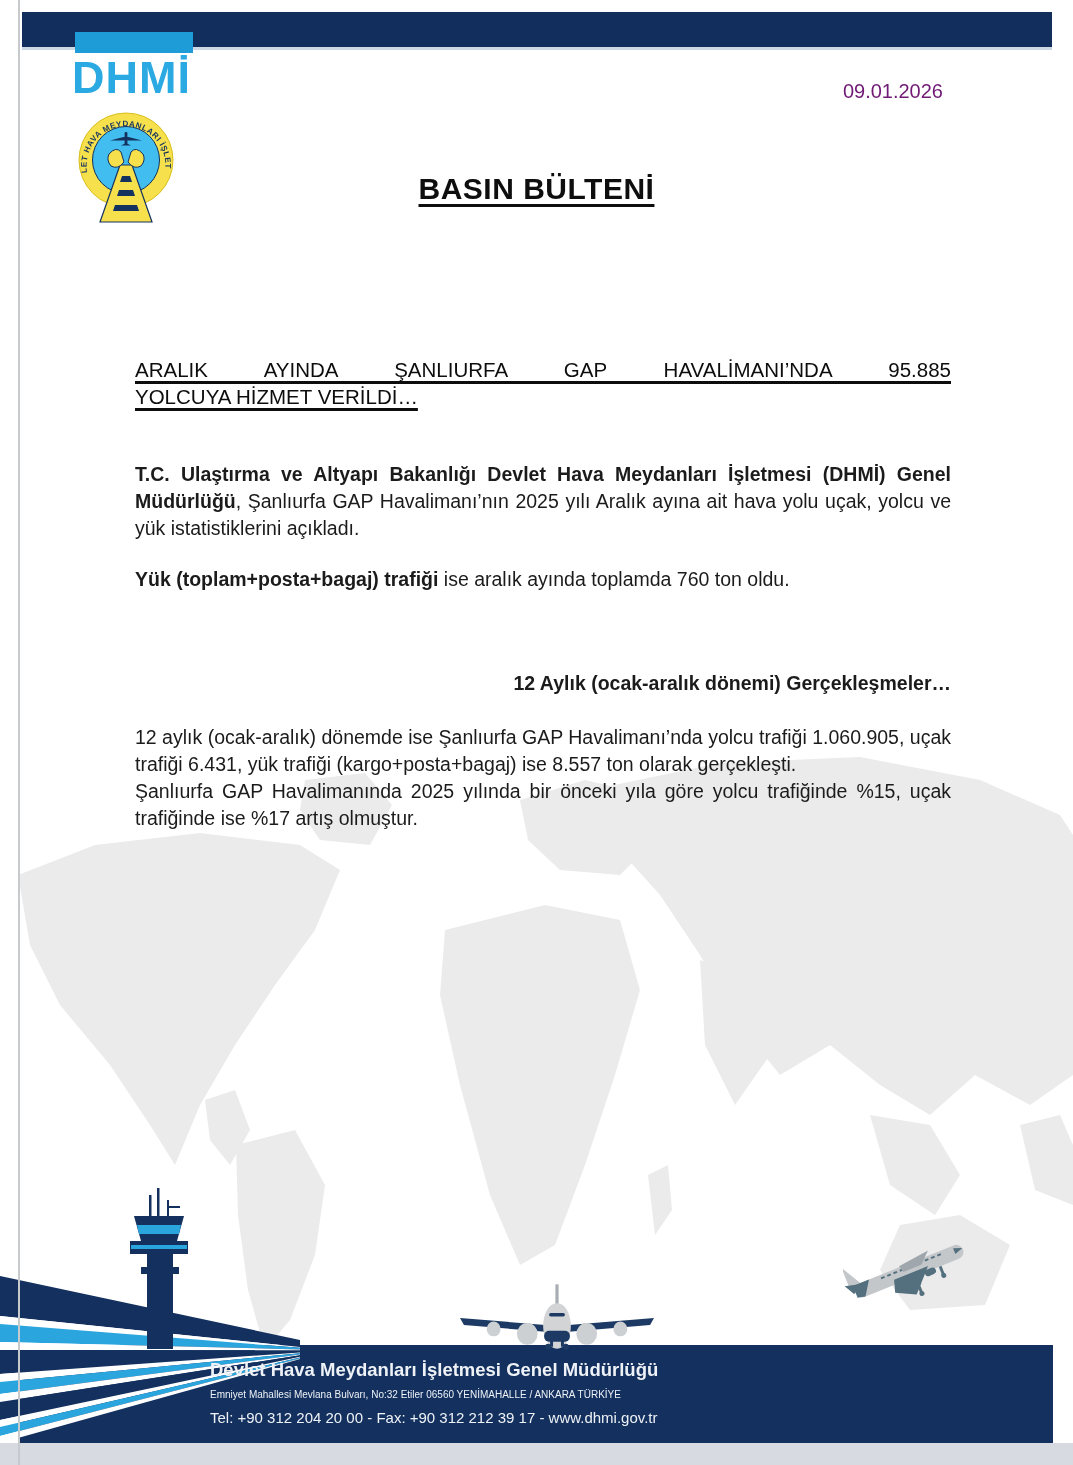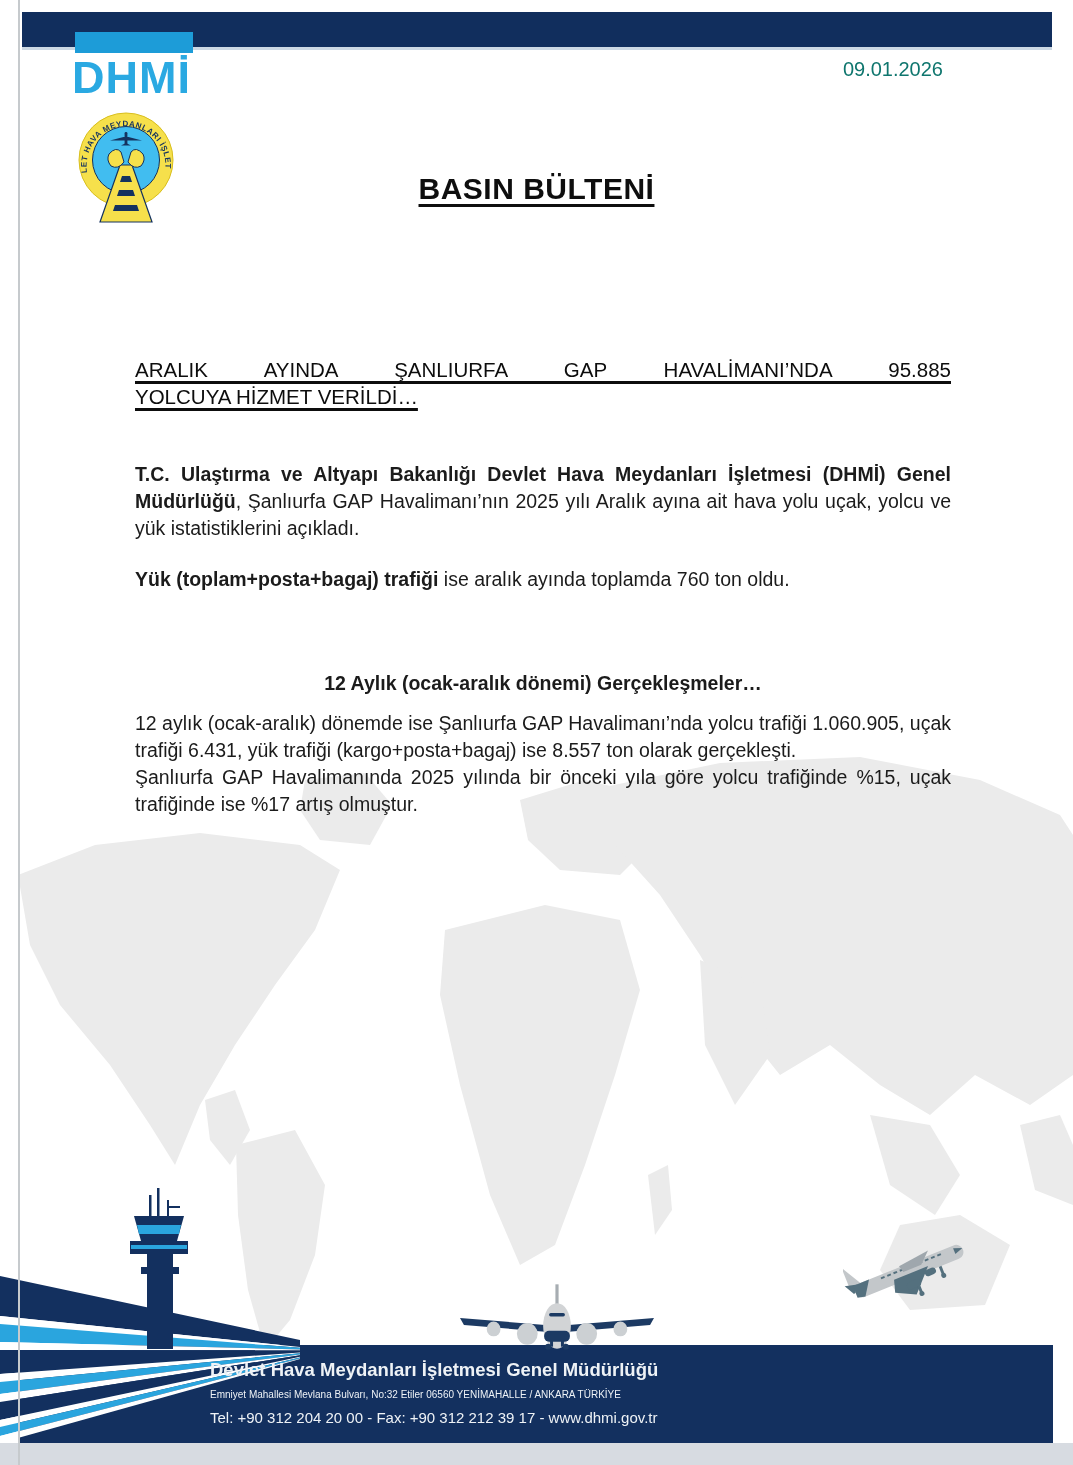--- a/index.html
+++ b/index.html
@@ -9,40 +9,40 @@
     position:relative; width:1073px; height:1465px; margin:0 auto;
     background:#ffffff; overflow:hidden; color:#1c1c1c;
   }
   .scan-edge-left { position:absolute; left:18px; top:0; width:2px; height:100%; background:#c6cacd; z-index:6; }
 
   
   .top-bar { position:absolute; left:22px; top:12px; width:1030px; height:38px; background:#112e5d; border-bottom:3px solid #ccd8e4; z-index:2; }
   .top-bar-accent { position:absolute; left:75px; top:32px; width:118px; height:21px; background:#1d9cd8; z-index:3; }
   .brand { position:absolute; left:72px; top:52px; font-size:45px; font-weight:bold; letter-spacing:1px; color:#2aa9e2; z-index:3; }
   .emblem { position:absolute; left:76px; top:110px; z-index:3; }
-  .date { position:absolute; right:130px; top:58px; font-size:20px; color:#0f766e; z-index:3; }
+  .date { position:absolute; right:130px; top:80px; font-size:20px; color:#701a75; z-index:3; }
   .doc-title {
     position:absolute; left:0; top:172px; width:100%; text-align:center; z-index:3;
     font-size:30px; font-weight:bold; letter-spacing:0.5px; color:#0e0e0e;
     text-decoration:underline; text-decoration-thickness:3px; text-underline-offset:5px;
   }
 
   
   .content { position:absolute; left:135px; top:356px; width:816px; z-index:2;
              font-size:19.5px; line-height:27px; text-align:justify; color:#1b1b1b; }
   .headline { font-size:20.5px; font-weight:normal; color:#0d0d0d; margin-bottom:51px; }
   .headline .hl1 { display:block; text-align:justify; text-align-last:justify;
                    text-decoration:underline; text-decoration-thickness:2.5px; text-underline-offset:4px; }
   .headline .hl2 { display:block; text-align:left;
                    text-decoration:underline; text-decoration-thickness:2.5px; text-underline-offset:4px; }
   .content p.p1 { margin-bottom:24px; }
   .content p.p2 { margin-bottom:23px; }
   .content p.p3 { margin-bottom:17px; }
   .content p.p4 { margin-bottom:77px; }
-  .sec-head { font-weight:bold; font-size:19.5px; margin-bottom:13px; text-align:center; }
+  .sec-head { font-weight:bold; font-size:19.5px; margin-bottom:27px; text-align:right; }
   .content p.p5 { }
   .seg-b { font-weight:bold; }
 
   
   .world-map { position:absolute; left:0; top:745px; z-index:0; }
 
   
   .bottom-left-art { position:absolute; left:0; top:1180px; z-index:3; }
   .front-plane { position:absolute; left:458px; top:1284px; z-index:2; }
   .takeoff-plane { position:absolute; left:843px; top:1230px; z-index:2; }

